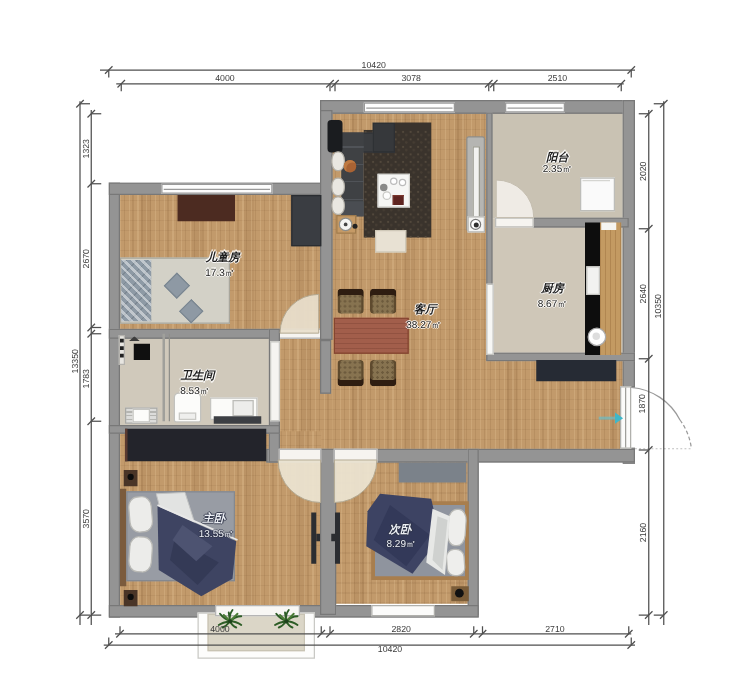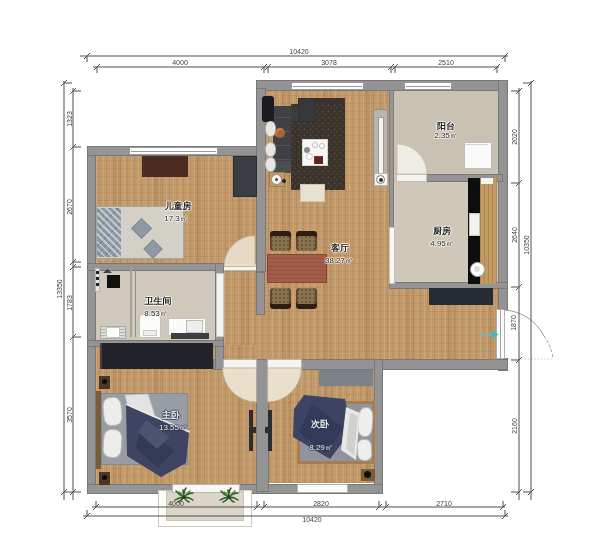--- a/index.html
+++ b/index.html
@@ -6,21 +6,21 @@
 #plan{position:relative;width:600px;height:557px;background:#fff;font-family:"Liberation Sans",sans-serif;overflow:hidden;}
 .abs{position:absolute;}
 .wood{background-color:#c29a6b;background-image:
  repeating-linear-gradient(90deg, rgba(240,210,165,.22) 0 1px, transparent 1px 3px, rgba(120,80,40,.15) 3px 4px, transparent 4px 7px),
  repeating-linear-gradient(90deg, transparent 0 17px, rgba(105,65,30,.08) 17px 25px, transparent 25px 41px),
  repeating-linear-gradient(0deg, rgba(95,60,30,.08) 0 1px, transparent 1px 8px);}
 .wall{background:#949494;box-shadow:inset 0 0 0 1px #787878;}
 .win{background:#fdfdfd;border:1px solid #9a9a9a;box-sizing:border-box;}
 .lbl{position:absolute;color:#1f1f1f;text-shadow:-1px 0 0 rgba(255,255,255,.85),1px 0 0 rgba(255,255,255,.85),0 -1px 0 rgba(255,255,255,.85),0 1px 0 rgba(255,255,255,.85);white-space:nowrap;z-index:40;transform:translate(-50%,-50%);}
 .lblw{color:#eceff4;text-shadow:-1px 0 0 rgba(45,50,70,.8),1px 0 0 rgba(45,50,70,.8),0 -1px 0 rgba(45,50,70,.8),0 1px 0 rgba(45,50,70,.8);}
-.nm{font-size:9px;font-weight:bold;}
+.nm{font-size:9px;font-weight:bold;font-style:italic;}
 .ar{font-size:8px;}
 svg{position:absolute;left:0;top:0;z-index:30;}
 </style>
 </head>
 <body>
 
 <div id="plan">
 
 <div class="abs wood" style="left:96px;top:155px;width:161px;height:110px;"></div>
 
@@ -255,25 +255,25 @@
 
 <div class="lbl nm" style="left:178px;top:206px;">儿童房</div>
 <div class="lbl ar" style="left:176px;top:218px;">17.3㎡</div>
 <div class="lbl nm" style="left:158px;top:301px;">卫生间</div>
 <div class="lbl ar" style="left:156px;top:313px;">8.53㎡</div>
 <div class="lbl nm" style="left:340px;top:248px;">客厅</div>
 <div class="lbl ar" style="left:339px;top:260px;">38.27㎡</div>
 <div class="lbl nm" style="left:446px;top:126px;">阳台</div>
 <div class="lbl ar" style="left:446px;top:135px;">2.35㎡</div>
 <div class="lbl nm" style="left:442px;top:231px;">厨房</div>
-<div class="lbl ar" style="left:442px;top:243px;">4.95㎡</div>
+<div class="lbl ar" style="left:442px;top:243px;">8.67㎡</div>
 <div class="lbl lblw nm" style="left:171px;top:415px;">主卧</div>
 <div class="lbl lblw ar" style="left:173px;top:427px;">13.55㎡</div>
 <div class="lbl lblw nm" style="left:320px;top:424px;">次卧</div>
-<div class="lbl lblw ar" style="left:321px;top:435px;margin-top:12px;">8.29㎡</div>
+<div class="lbl lblw ar" style="left:321px;top:435px;">8.29㎡</div>
 
 <svg width="600" height="557" viewBox="0 0 600 557">
 
   <polygon points="125,395 148,394 156,419 134,430" fill="#e2e3e2" stroke="#c2c3c2" stroke-width="0.8"></polygon>
 
   <g>
     <polygon points="126,405 189,433 186,463 161,477 127,456" fill="#3e4462"></polygon>
     <polygon points="140,430 175,450 158,468 136,448" fill="#343a56"></polygon>
     <line x1="126" y1="404" x2="190" y2="432" stroke="#e8e8e8" stroke-width="1.5"></line>
     <polygon points="146,420 170,437 157,449 138,432" fill="#4d5371"></polygon>

